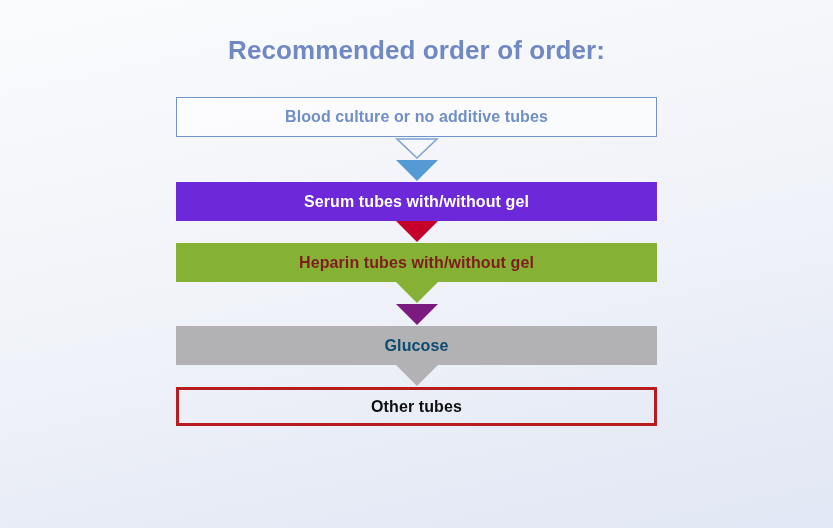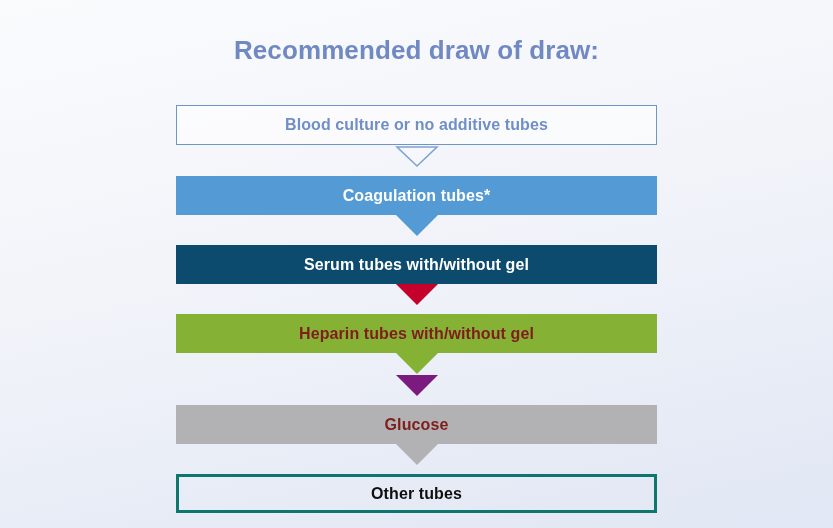--- a/index.html
+++ b/index.html
@@ -39,21 +39,20 @@
   #flow {
     position: absolute;
     left: 176px;
     top: 97px;
     width: 481px;
   }
 
   .row {
     position: relative;
     width: 481px;
-    margin-top: 8px;
   }
 
   .bar {
     position: relative;
     width: 481px;
     height: 39px;
     box-sizing: border-box;
     display: flex;
     align-items: center;
     justify-content: center;
@@ -64,26 +63,26 @@
   }
 
   
   .bar.outline-blue {
     border: 1.5px solid #6f94c8;
     background: rgba(255,255,255,0.55);
     color: #6f8fc6;
     height: 40px;
   }
   .bar.blue   { background: #549ad5; color: #ffffff; }
-  .bar.red    { background: #0c4a6e; color: #ffffff; }
+  .bar.red    { background: #6d28d9; color: #ffffff; }
   .bar.green  { background: #85b235; color: #7f1d1d; }
   .bar.purple { background: #7b1a7f; color: #ffffff; }
-  .bar.grey   { background: #b2b2b4; color: #7f1d1d; }
+  .bar.grey   { background: #b2b2b4; color: #0c4a6e; }
   .bar.outline-black {
-    border: 3px solid #0f766e;
+    border: 3px solid #b91c1c;
     background: transparent;
     color: #101010;
     height: 39px;
   }
 
   
   .arrow-slot {
     position: relative;
     width: 481px;
     height: 23px;
@@ -98,37 +97,34 @@
 
   
   .gap-a { height: 23px; }
   .gap-b { height: 22px; }
 </style>
 </head>
 <body>
 
 <div id="slide">
 
-  <div id="title">Recommended draw of draw:</div>
+  <div id="title">Recommended order of order:</div>
 
   <div id="flow">
 
     <div class="row">
       <div class="bar outline-blue">Blood culture or no additive tubes</div>
     </div>
 
     <div class="arrow-slot gap-a">
       <svg width="44" height="23" viewBox="0 0 44 23">
         <polygon points="2,2 42,2 22,21" fill="rgba(255,255,255,0.25)" stroke="#7fa3d3" stroke-width="1.6" stroke-linejoin="miter"></polygon>
       </svg>
     </div>
 
-    <div class="row">
-      <div class="bar blue">Coagulation tubes*</div>
-    </div>
 
     <div class="arrow-slot gap-b">
       <svg width="44" height="22" viewBox="0 0 44 22">
         <polygon points="1,0 43,0 22,21" fill="#549ad5"></polygon>
       </svg>
     </div>
 
     <div class="row">
       <div class="bar red">Serum tubes with/without gel</div>
     </div>

